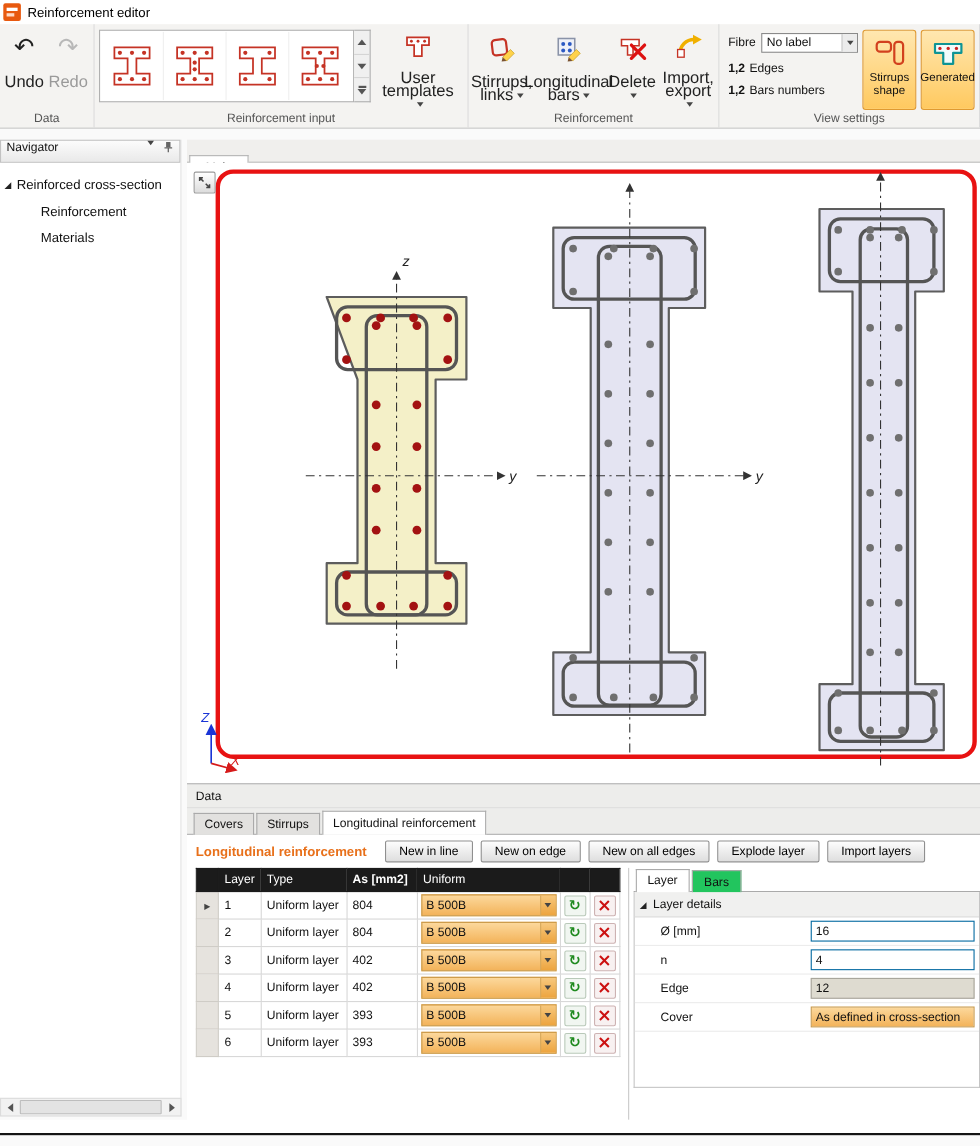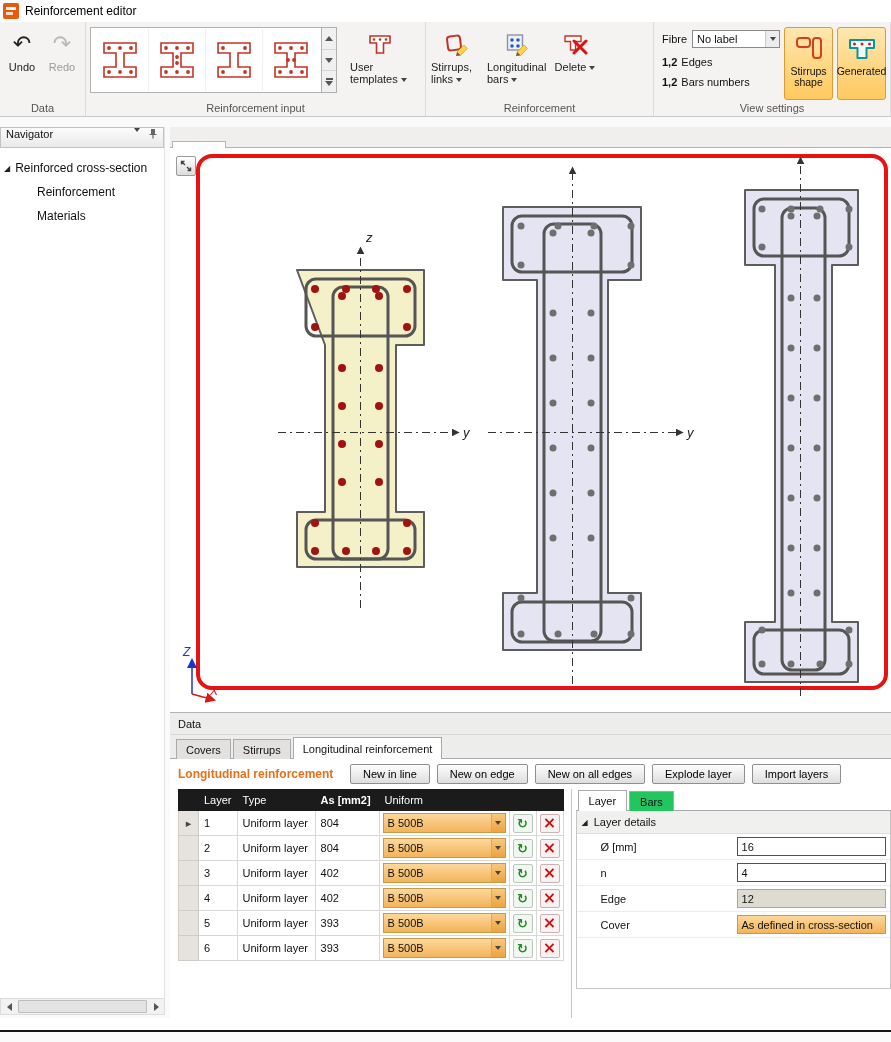--- a/index.html
+++ b/index.html
@@ -15,21 +15,21 @@
   .title{font-size:12px;color:#000}
 
   
   .ribbon{position:absolute;left:0;top:22px;width:891px;height:95px;background:#f4f3f1;border-bottom:1px solid #c9c9c9;display:flex}
   .rgroup{position:relative;height:100%;border-right:1px solid #dcdcdc}
   .rg-content{height:78px;display:flex;align-items:flex-start;padding:3px 2px 0}
   .rg-caption{position:absolute;bottom:2px;left:0;width:100%;text-align:center;font-size:11px;color:#555}
   .g-data{width:86px}.g-input{width:340px}.g-reinf{width:228px}.g-view{width:237px}
   .bigbtn{height:72px;display:flex;flex-direction:column;align-items:center;padding:3px 2px;border:1px solid transparent;border-radius:2px}
   .bigbtn .icn{height:30px;display:flex;align-items:center;justify-content:center}
-  .bigbtn .lbl{font-size:11px;line-height:12px;text-align:left;margin-top:2px;color:#222}
+  .bigbtn .lbl{font-size:15px;line-height:12px;text-align:center;margin-top:10px;color:#222}
   .g-data .bigbtn{width:40px}
   .glyph-big{font-size:22px;line-height:26px;color:#222}
   .disabled .glyph-big{color:#b8b8b8}
   .disabled .lbl{color:#9a9a9a}
   .t-down{display:inline-block;width:0;height:0;border-left:3.5px solid transparent;border-right:3.5px solid transparent;border-top:4px solid #444;margin-left:3px;vertical-align:middle}
   .t-up{display:inline-block;width:0;height:0;border-left:4px solid transparent;border-right:4px solid transparent;border-bottom:5px solid #555}
   .t-dn{display:inline-block;width:0;height:0;border-left:4px solid transparent;border-right:4px solid transparent;border-top:5px solid #555}
   .t-left{display:inline-block;width:0;height:0;border-top:4px solid transparent;border-bottom:4px solid transparent;border-right:5px solid #555}
   .t-right{display:inline-block;width:0;height:0;border-top:4px solid transparent;border-bottom:4px solid transparent;border-left:5px solid #555}
   .gallery-wrap{display:flex;margin:2px 4px 0 2px}
@@ -256,20 +256,30 @@
         <span class="lbl"><span>Longitudinal bars</span><i class="t-down"></i></span>
       </div>
       <div class="bigbtn b3">
         <span class="icn">
           <svg width="26" height="26" viewBox="0 0 26 26">
               <path d="M3 5 H19 V10.5 H13.5 V19 H8.5 V10.5 H3 Z" fill="#fff" stroke="#c53325" stroke-width="1.4"></path>
               <path d="M12 10 L24 22 M24 10 L12 22" stroke="#dd1111" stroke-width="3" stroke-linecap="round"></path>
             </svg>
         </span>
         <span class="lbl"><span>Delete</span><i class="t-down"></i></span>
+      </div>
+      <div class="bigbtn b4">
+        <span class="icn">
+          <svg width="26" height="26" viewBox="0 0 26 26">
+              <path d="M5 21 C5 12 11 7 18 7" fill="none" stroke="#f0b000" stroke-width="3.2"></path>
+              <polygon points="17,2.5 25,7 17,11.5" fill="#f0b000"></polygon>
+              <rect x="3" y="16" width="6" height="7" fill="#fff" stroke="#c53325" stroke-width="1.2"></rect>
+            </svg>
+        </span>
+        <span class="lbl"><span>Import, export</span><i class="t-down"></i></span>
       </div>
     </div>
     <div class="rg-caption">Reinforcement</div>
   </div>
 
   <div class="rgroup g-view">
     <div class="rg-content">
       <div class="vleft">
         <div class="vrow">
           <span class="vlab">Fibre</span>

